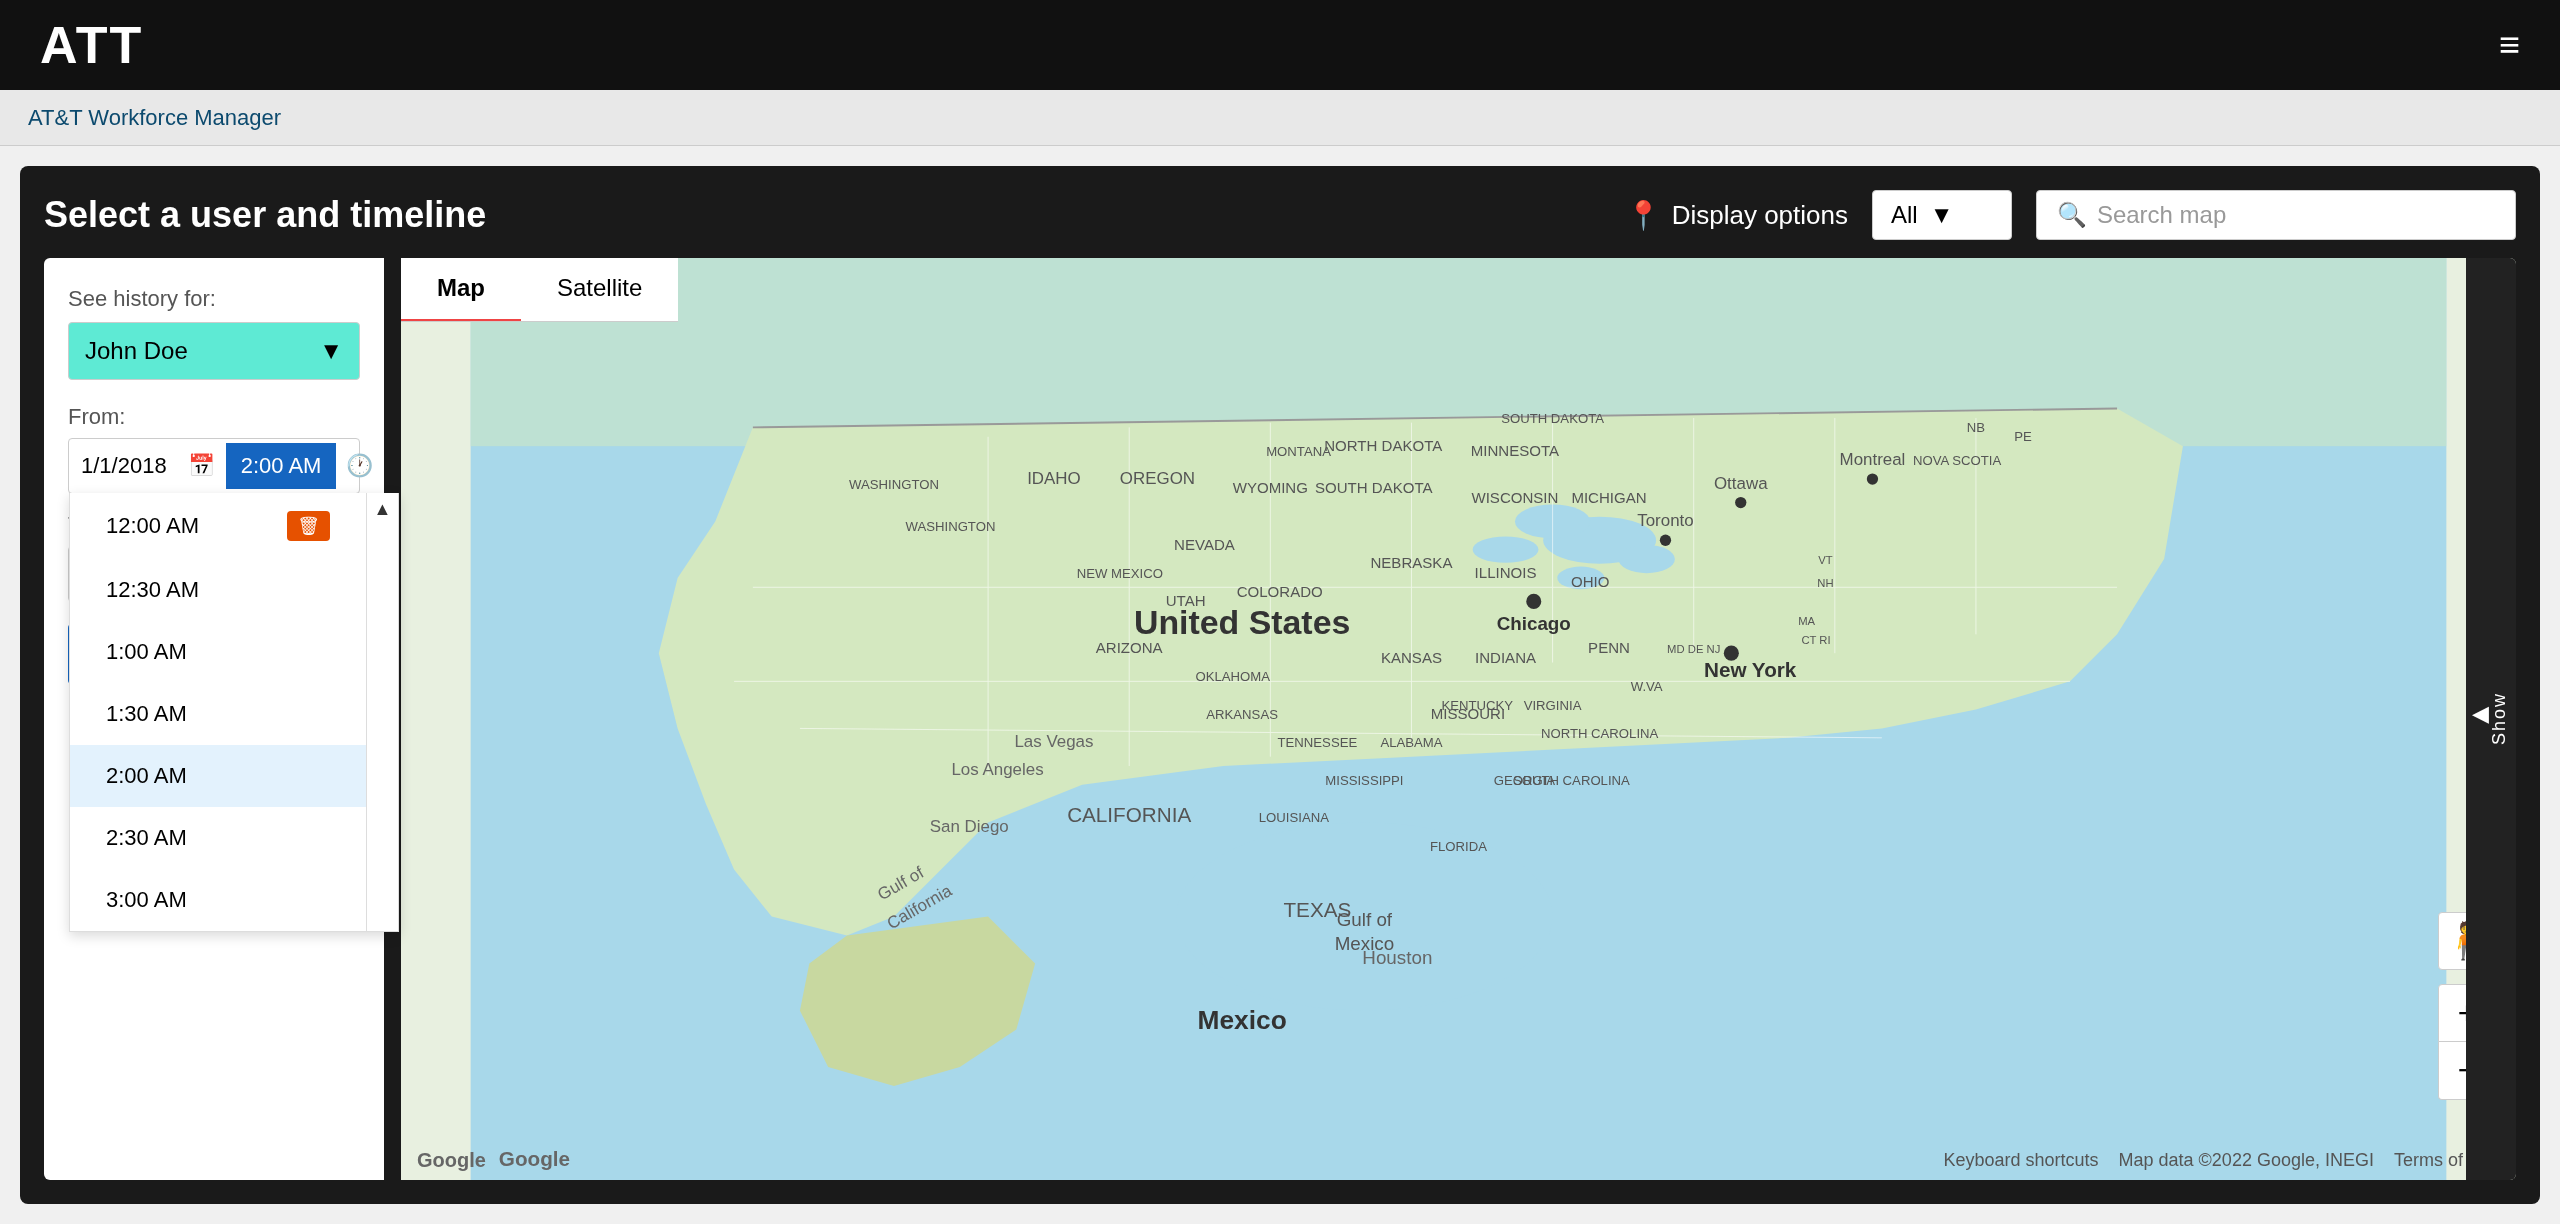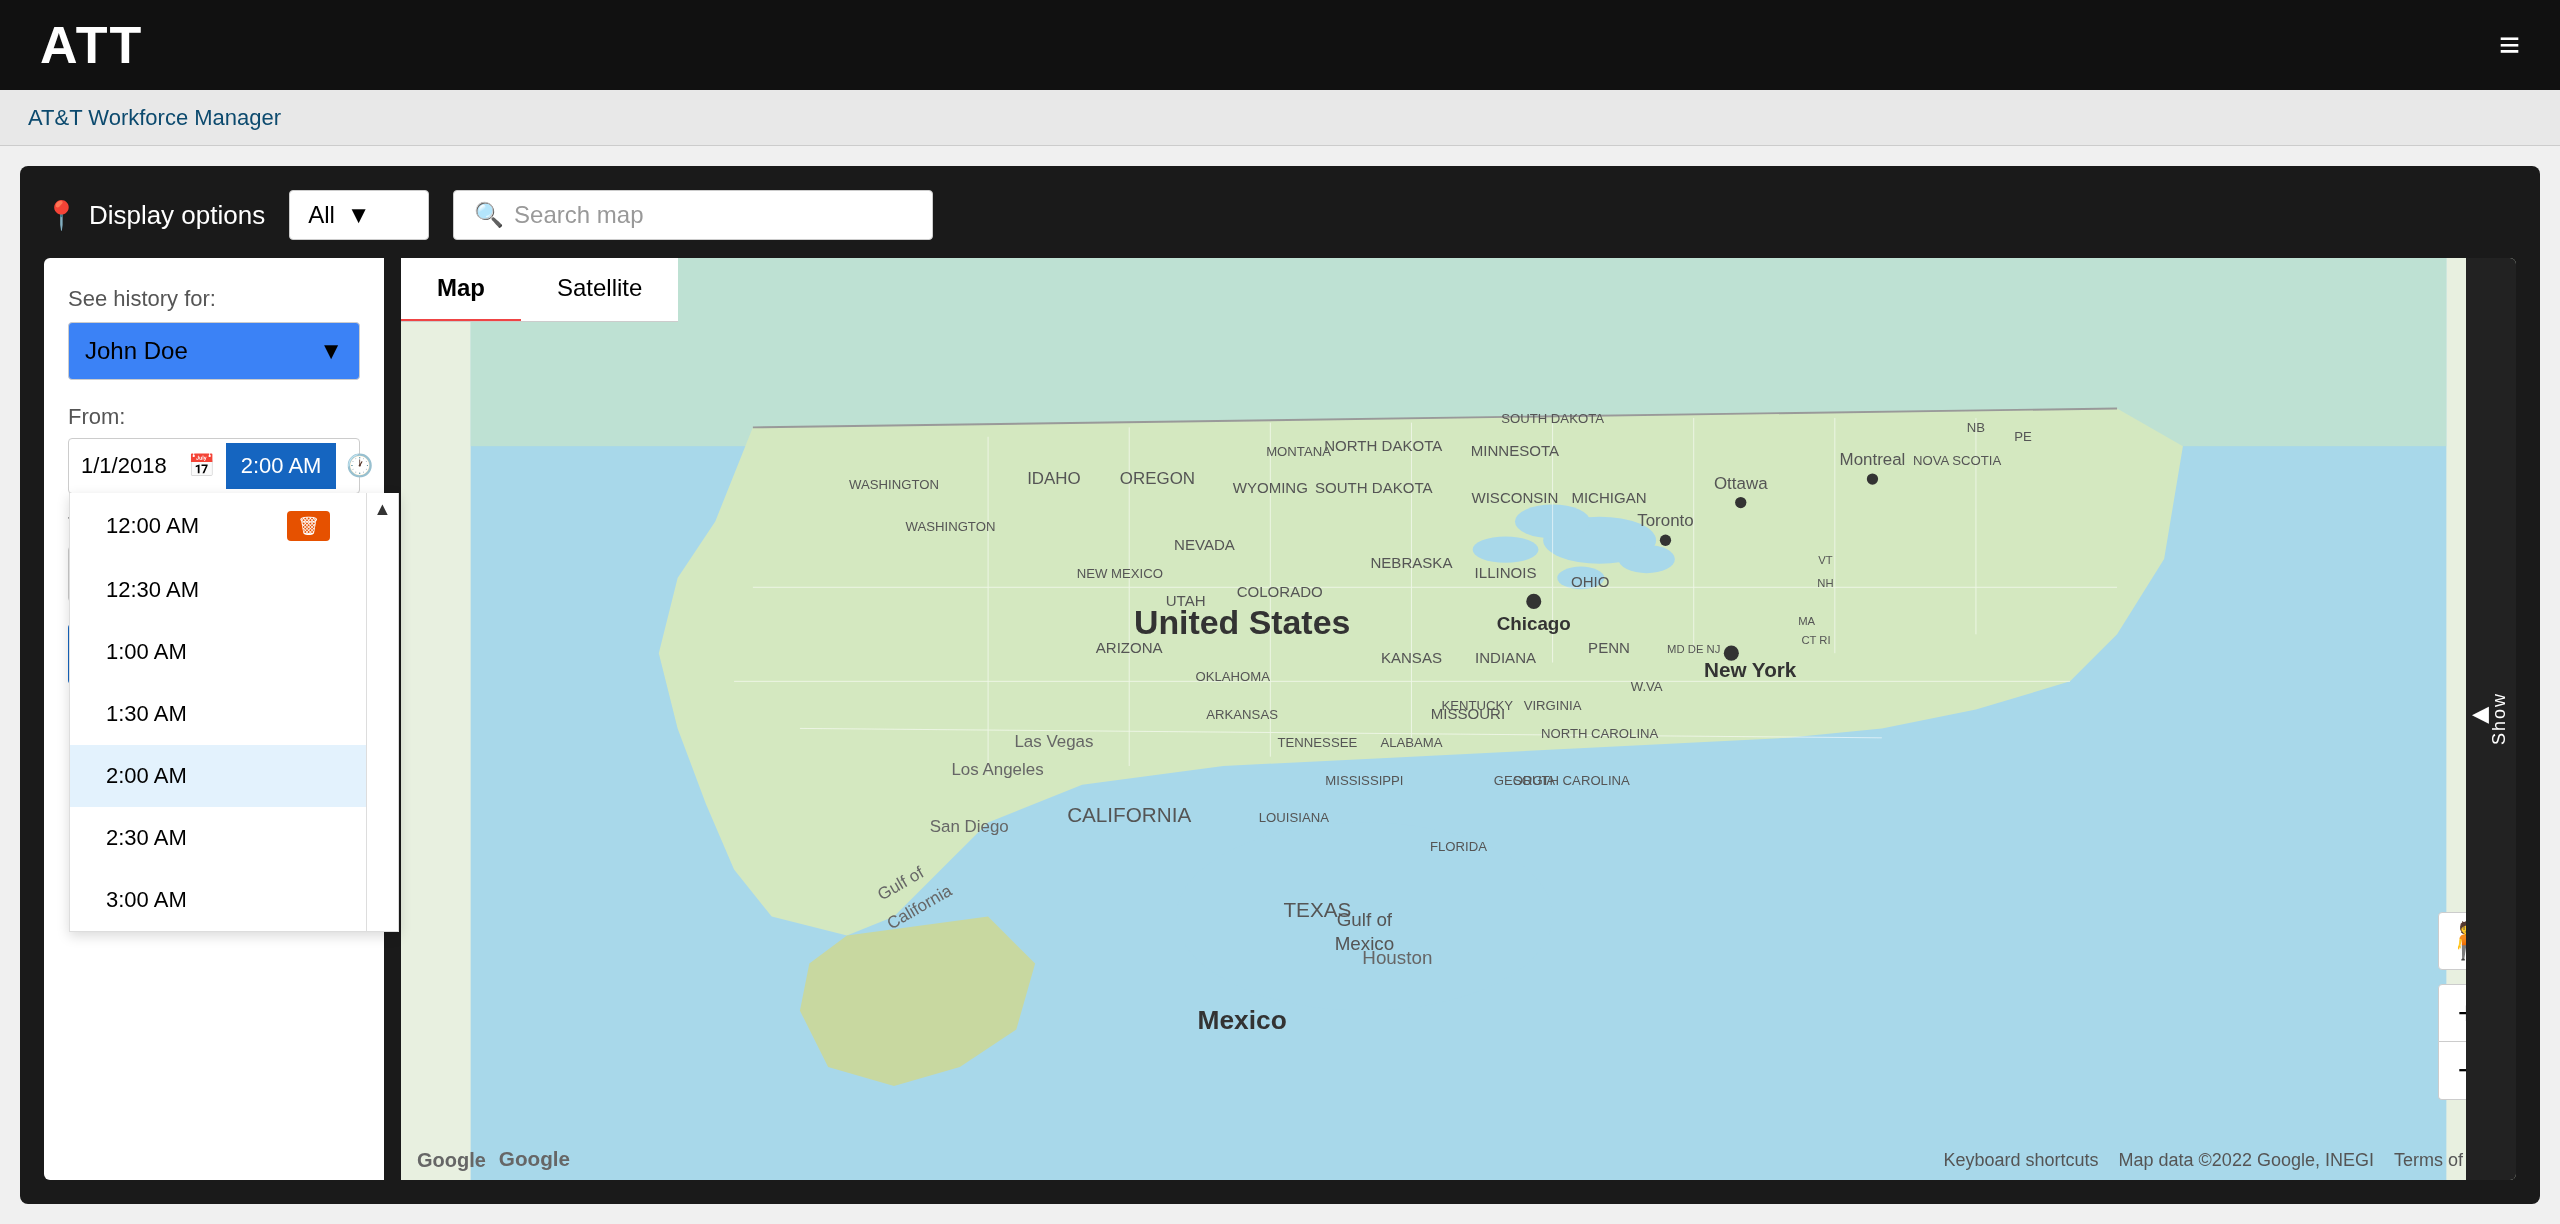--- a/index.html
+++ b/index.html
@@ -125,21 +125,21 @@
     .user-dropdown {
       width: 100%;
       border: 1px solid #ccc;
       border-radius: 4px;
       padding: 14px 16px;
       font-size: 24px;
       display: flex;
       align-items: center;
       justify-content: space-between;
       cursor: pointer;
-      background: #3b82f6;
+      background: #5eead4;
       margin-bottom: 24px;
     }
     .from-label, .to-label {
       font-size: 22px;
       color: #555;
       margin-bottom: 8px;
     }
     .date-time-row {
       display: flex;
       align-items: center;
@@ -373,20 +373,21 @@
   <span class="top-nav-menu">≡</span>
 </nav>
 
 <div class="subtitle-bar">
   <span>AT&amp;T Workforce Manager</span>
 </div>
 
 <div class="main-content">
 
   <div class="main-header">
+    <span class="main-title">Select a user and timeline</span>
     <button class="display-options-btn">
       <span class="pin-icon">📍</span>
       <span>Display options</span>
     </button>
     <div class="all-dropdown">
       <span>All</span>
       <span>▼</span>
     </div>
     <div class="search-map-box">
       <span class="search-icon">🔍</span>

